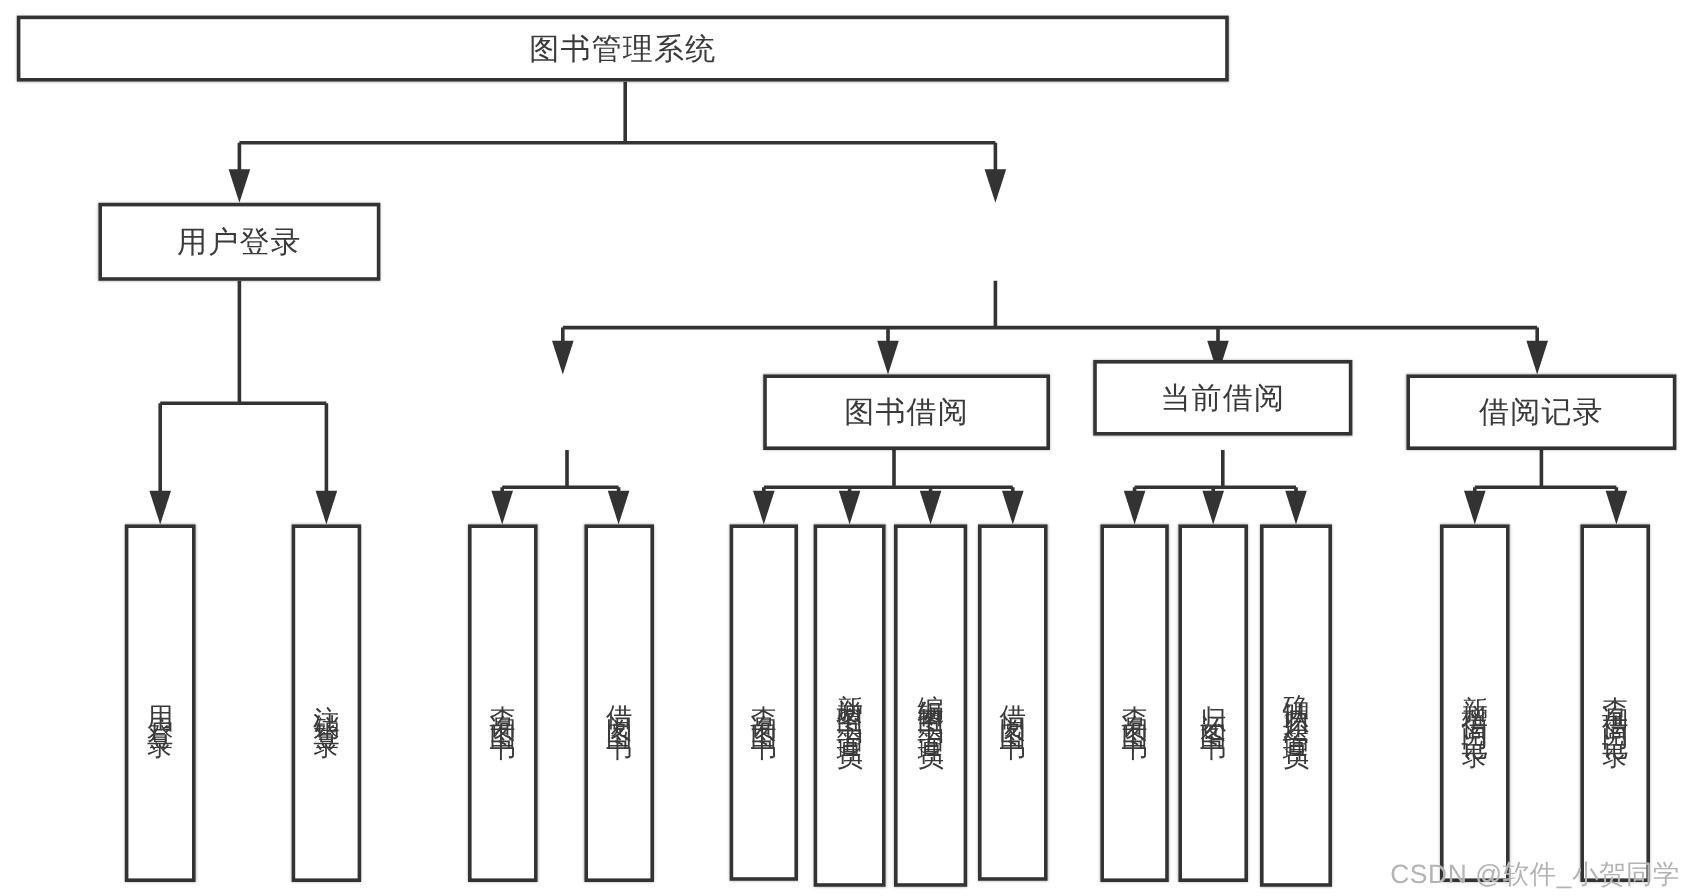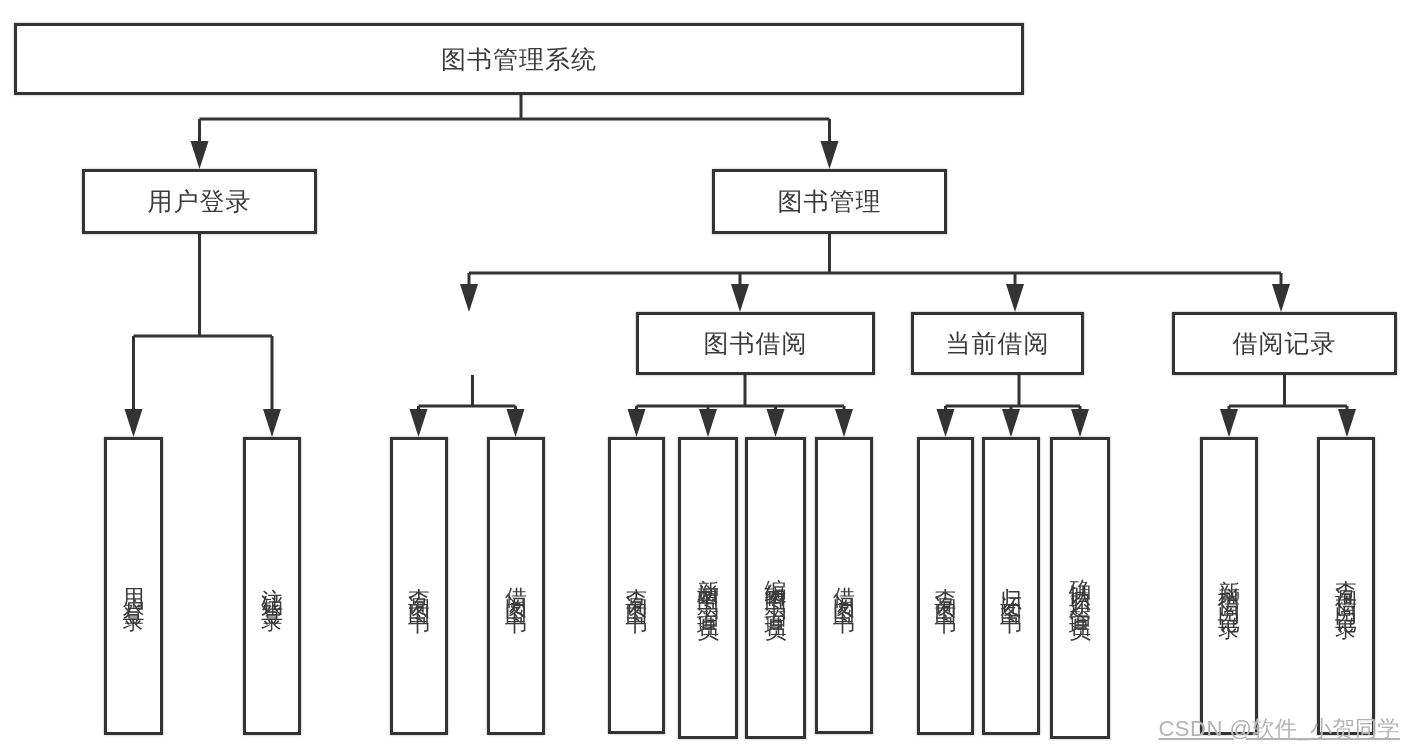--- a/index.html
+++ b/index.html
@@ -41,21 +41,20 @@
 
   .watermark {
     position: absolute;
     right: 5px; bottom: 3px;
     font-size: 22px;
     color: var(--watermark);
     text-shadow: 0 1px 0 rgba(255,255,255,0.55);
     white-space: nowrap;
     z-index: 5;
     letter-spacing: 0.5px;
-    text-decoration: underline;
   }
 </style>
 </head>
 <body>
 
 <div class="stage">
 
   <svg class="connectors" width="1405" height="747" viewBox="0 0 1405 747" aria-hidden="true">
 
     <path class="wire" d="M521 68 V119 M199.5 119 H829.5 M199.5 119 V162 M829.5 119 V162"></path>
@@ -88,35 +87,32 @@
       <path class="arrowhead" d="M766.5 409L784.5 409L775.5 437Z"></path>
       <path class="arrowhead" d="M835 409L853 409L844 437Z"></path>
       <path class="arrowhead" d="M936.5 409L954.5 409L945.5 437Z"></path>
       <path class="arrowhead" d="M1002 409L1020 409L1011 437Z"></path>
       <path class="arrowhead" d="M1071 409L1089 409L1080 437Z"></path>
       <path class="arrowhead" d="M1220 409L1238 409L1229 437Z"></path>
       <path class="arrowhead" d="M1338 409L1356 409L1347 437Z"></path>
     </g>
   </svg>
 
-  <div class="node h" style="left:14px;top:23px;width:1010px;height:72px">
+  <div class="node h" style="left:14px;top:13px;width:1010px;height:55px">
     <span>图书管理系统</span>
   </div>
 
   <div class="node h" style="left:82px;top:169px;width:235px;height:65px">
     <span>用户登录</span>
   </div>
-  <div class="node h" style="left:712px;top:169px;width:235px;height:65px">
-    <span>图书管理</span>
-  </div>
 
   <div class="node h" style="left:636px;top:312px;width:239px;height:63px">
     <span>图书借阅</span>
   </div>
-  <div class="node h" style="left:911px;top:312px;width:173px;height:63px">
+  <div class="node h" style="left:911px;top:300px;width:216px;height:63px">
     <span>当前借阅</span>
   </div>
   <div class="node h" style="left:1172px;top:312px;width:225px;height:63px">
     <span>借阅记录</span>
   </div>
 
   <div class="node v" style="left:104px;top:437px;width:59px;height:298px">
     <span>用户登录</span>
   </div>
   <div class="node v" style="left:243px;top:437px;width:58px;height:298px">

